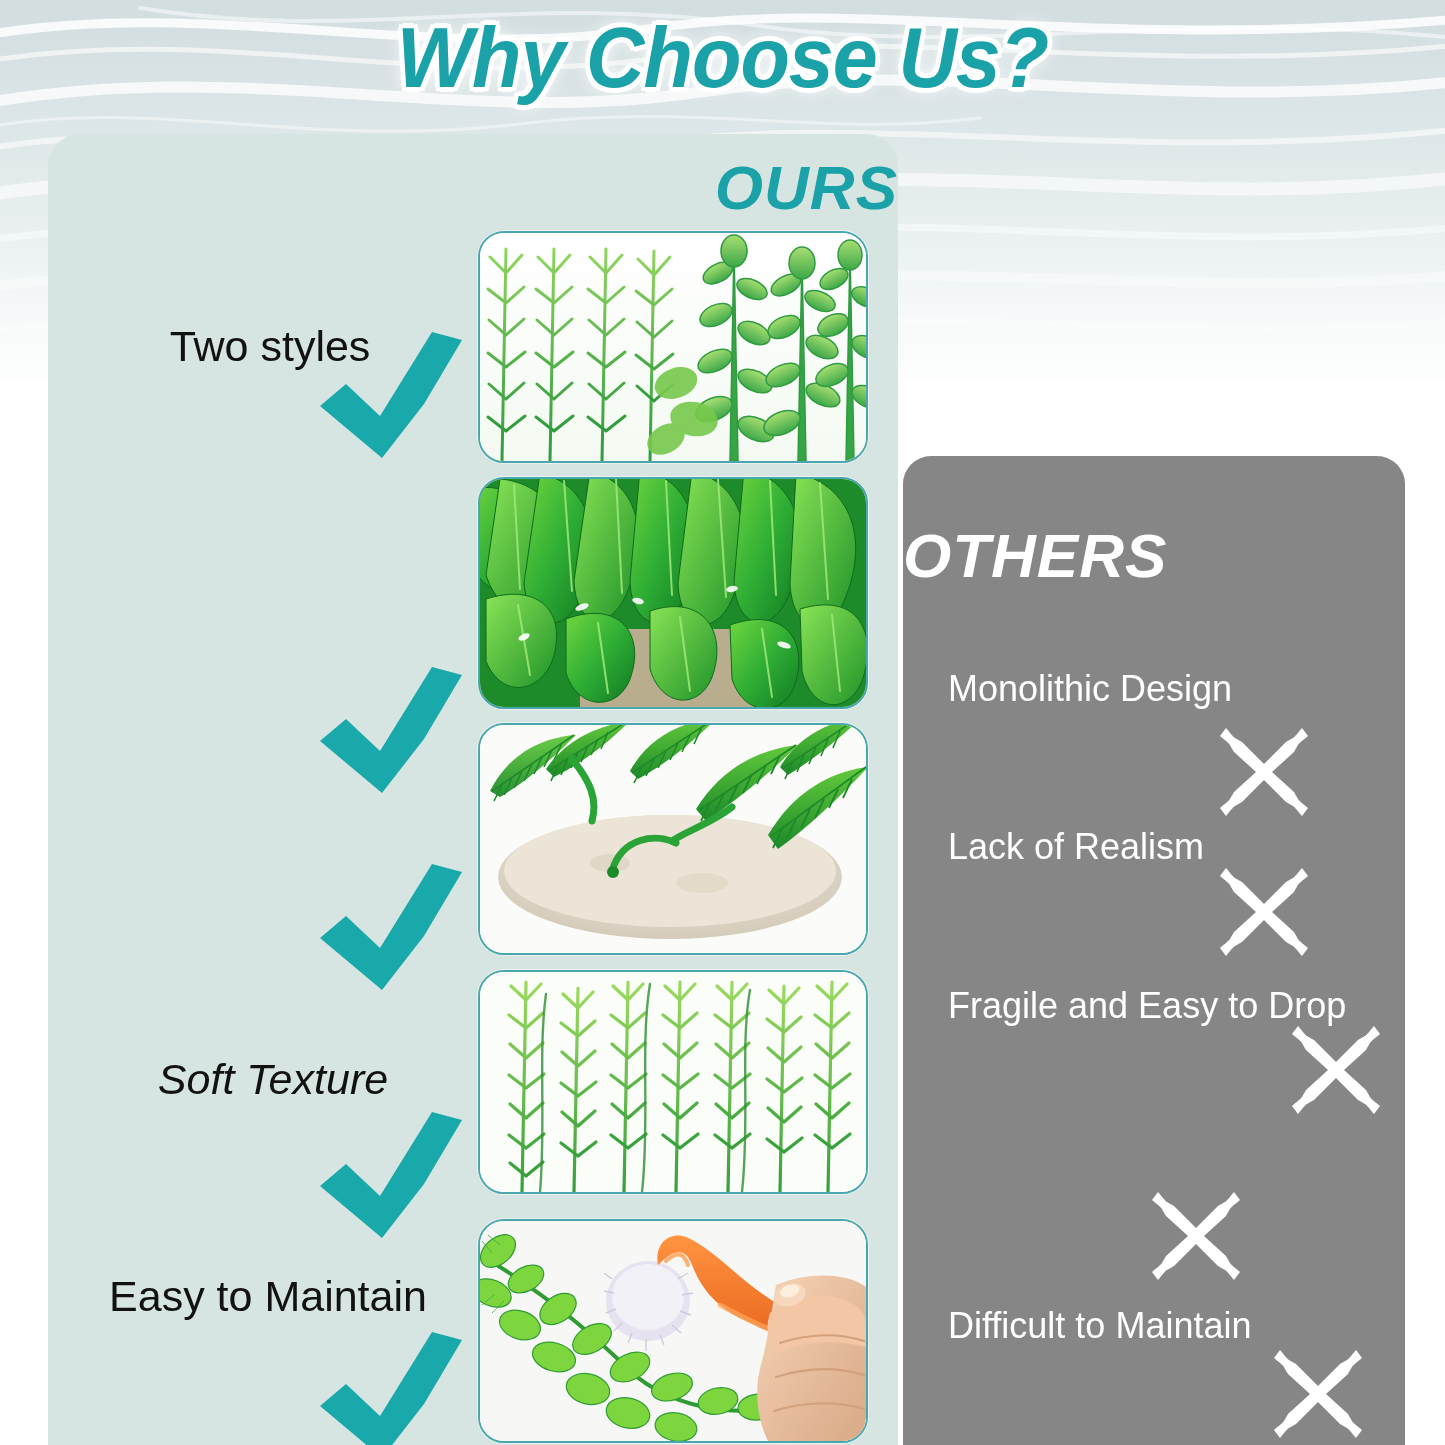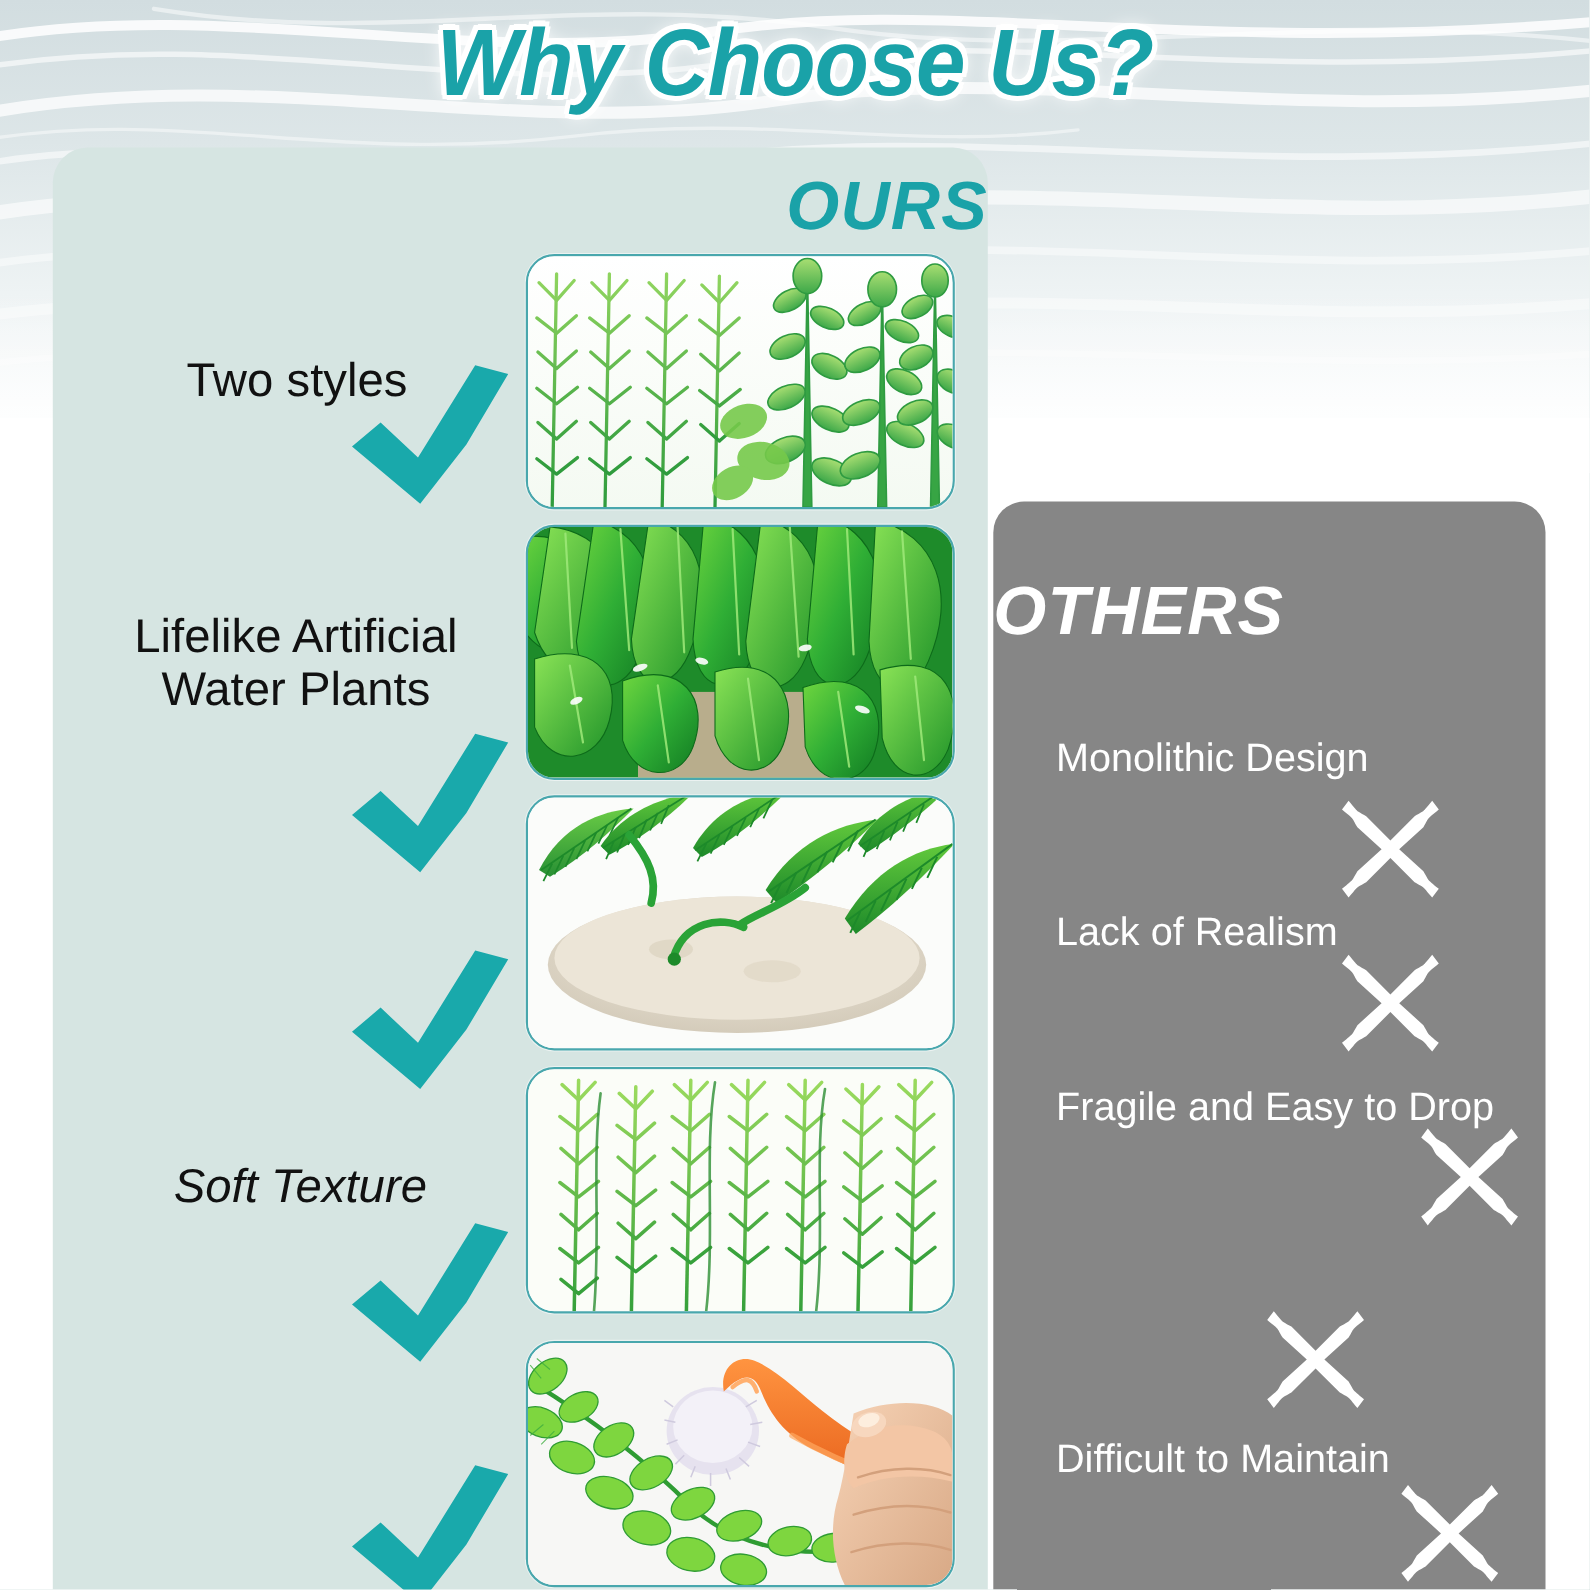--- a/index.html
+++ b/index.html
@@ -69,21 +69,21 @@
   .check{position:absolute;}
   .thumb{
     position:absolute;border-radius:26px;overflow:hidden;
     border:2px solid #49a7ad;background:#fff;
     box-shadow:0 0 0 1px rgba(255,255,255,.5);
   }
   .thumb svg{display:block;}
 
   
   .others-label{
-    position:absolute;color:#fff;font-size:36px;line-height:1.15;white-space:nowrap;margin-left:12px;
+    position:absolute;color:#fff;font-size:36px;line-height:1.15;white-space:nowrap;
   }
   .xmark{position:absolute;}
 </style>
 </head>
 <body>
 
 <div id="stage">
 
   <div class="bg-water">
     <svg width="1445" height="430" viewBox="0 0 1445 430">
@@ -190,22 +190,20 @@
         </g>
       </g>
       <g fill="#76c94b" opacity=".9">
         <ellipse cx="196" cy="150" rx="22" ry="15" transform="rotate(-20 196 150)"></ellipse>
         <ellipse cx="214" cy="186" rx="24" ry="17" transform="rotate(12 214 186)"></ellipse>
         <ellipse cx="186" cy="206" rx="20" ry="14" transform="rotate(-30 186 206)"></ellipse>
       </g>
     </svg>
   </div>
 
-  <div class="ours-label" style="left:80px;top:555px;width:378px;">Lifelike Artificial
-Water Plants</div>
   <div class="check" style="left:316px;top:665px;width:150px;height:132px;">
     <svg width="150" height="132" viewBox="0 0 150 132">
       <path d="M4 76 L30 54 L64 86 L116 2 L146 10 L108 74 L66 128 Z" fill="#19a9ab"></path>
     </svg>
   </div>
   <div class="thumb" style="left:478px;top:477px;width:386px;height:228px;">
     <svg width="386" height="228" viewBox="0 0 386 228">
       <defs>
         <linearGradient id="leafg" x1="0" y1="0" x2="1" y2="1">
           <stop offset="0" stop-color="#6fd63f"></stop>
@@ -381,20 +379,21 @@
         </g>
       </g>
       <g stroke="#2e8f34" stroke-width="2.4" fill="none" opacity=".8" stroke-linecap="round">
         <path d="M60 220 C 66 150 58 80 66 22"></path>
         <path d="M162 220 C 170 150 160 72 170 12"></path>
         <path d="M262 220 C 270 148 260 74 270 18"></path>
       </g>
     </svg>
   </div>
 
+  <div class="ours-label" style="left:76px;top:1272px;width:384px;">Easy to Maintain</div>
   <div class="check" style="left:316px;top:1330px;width:150px;height:132px;">
     <svg width="150" height="132" viewBox="0 0 150 132">
       <path d="M4 76 L30 54 L64 86 L116 2 L146 10 L108 74 L66 128 Z" fill="#19a9ab"></path>
     </svg>
   </div>
   <div class="thumb" style="left:478px;top:1219px;width:386px;height:220px;">
     <svg width="386" height="220" viewBox="0 0 386 220">
       <defs>
         <linearGradient id="handg" x1="0" y1="0" x2="0" y2="1">
           <stop offset="0" stop-color="#f5cdae"></stop>

